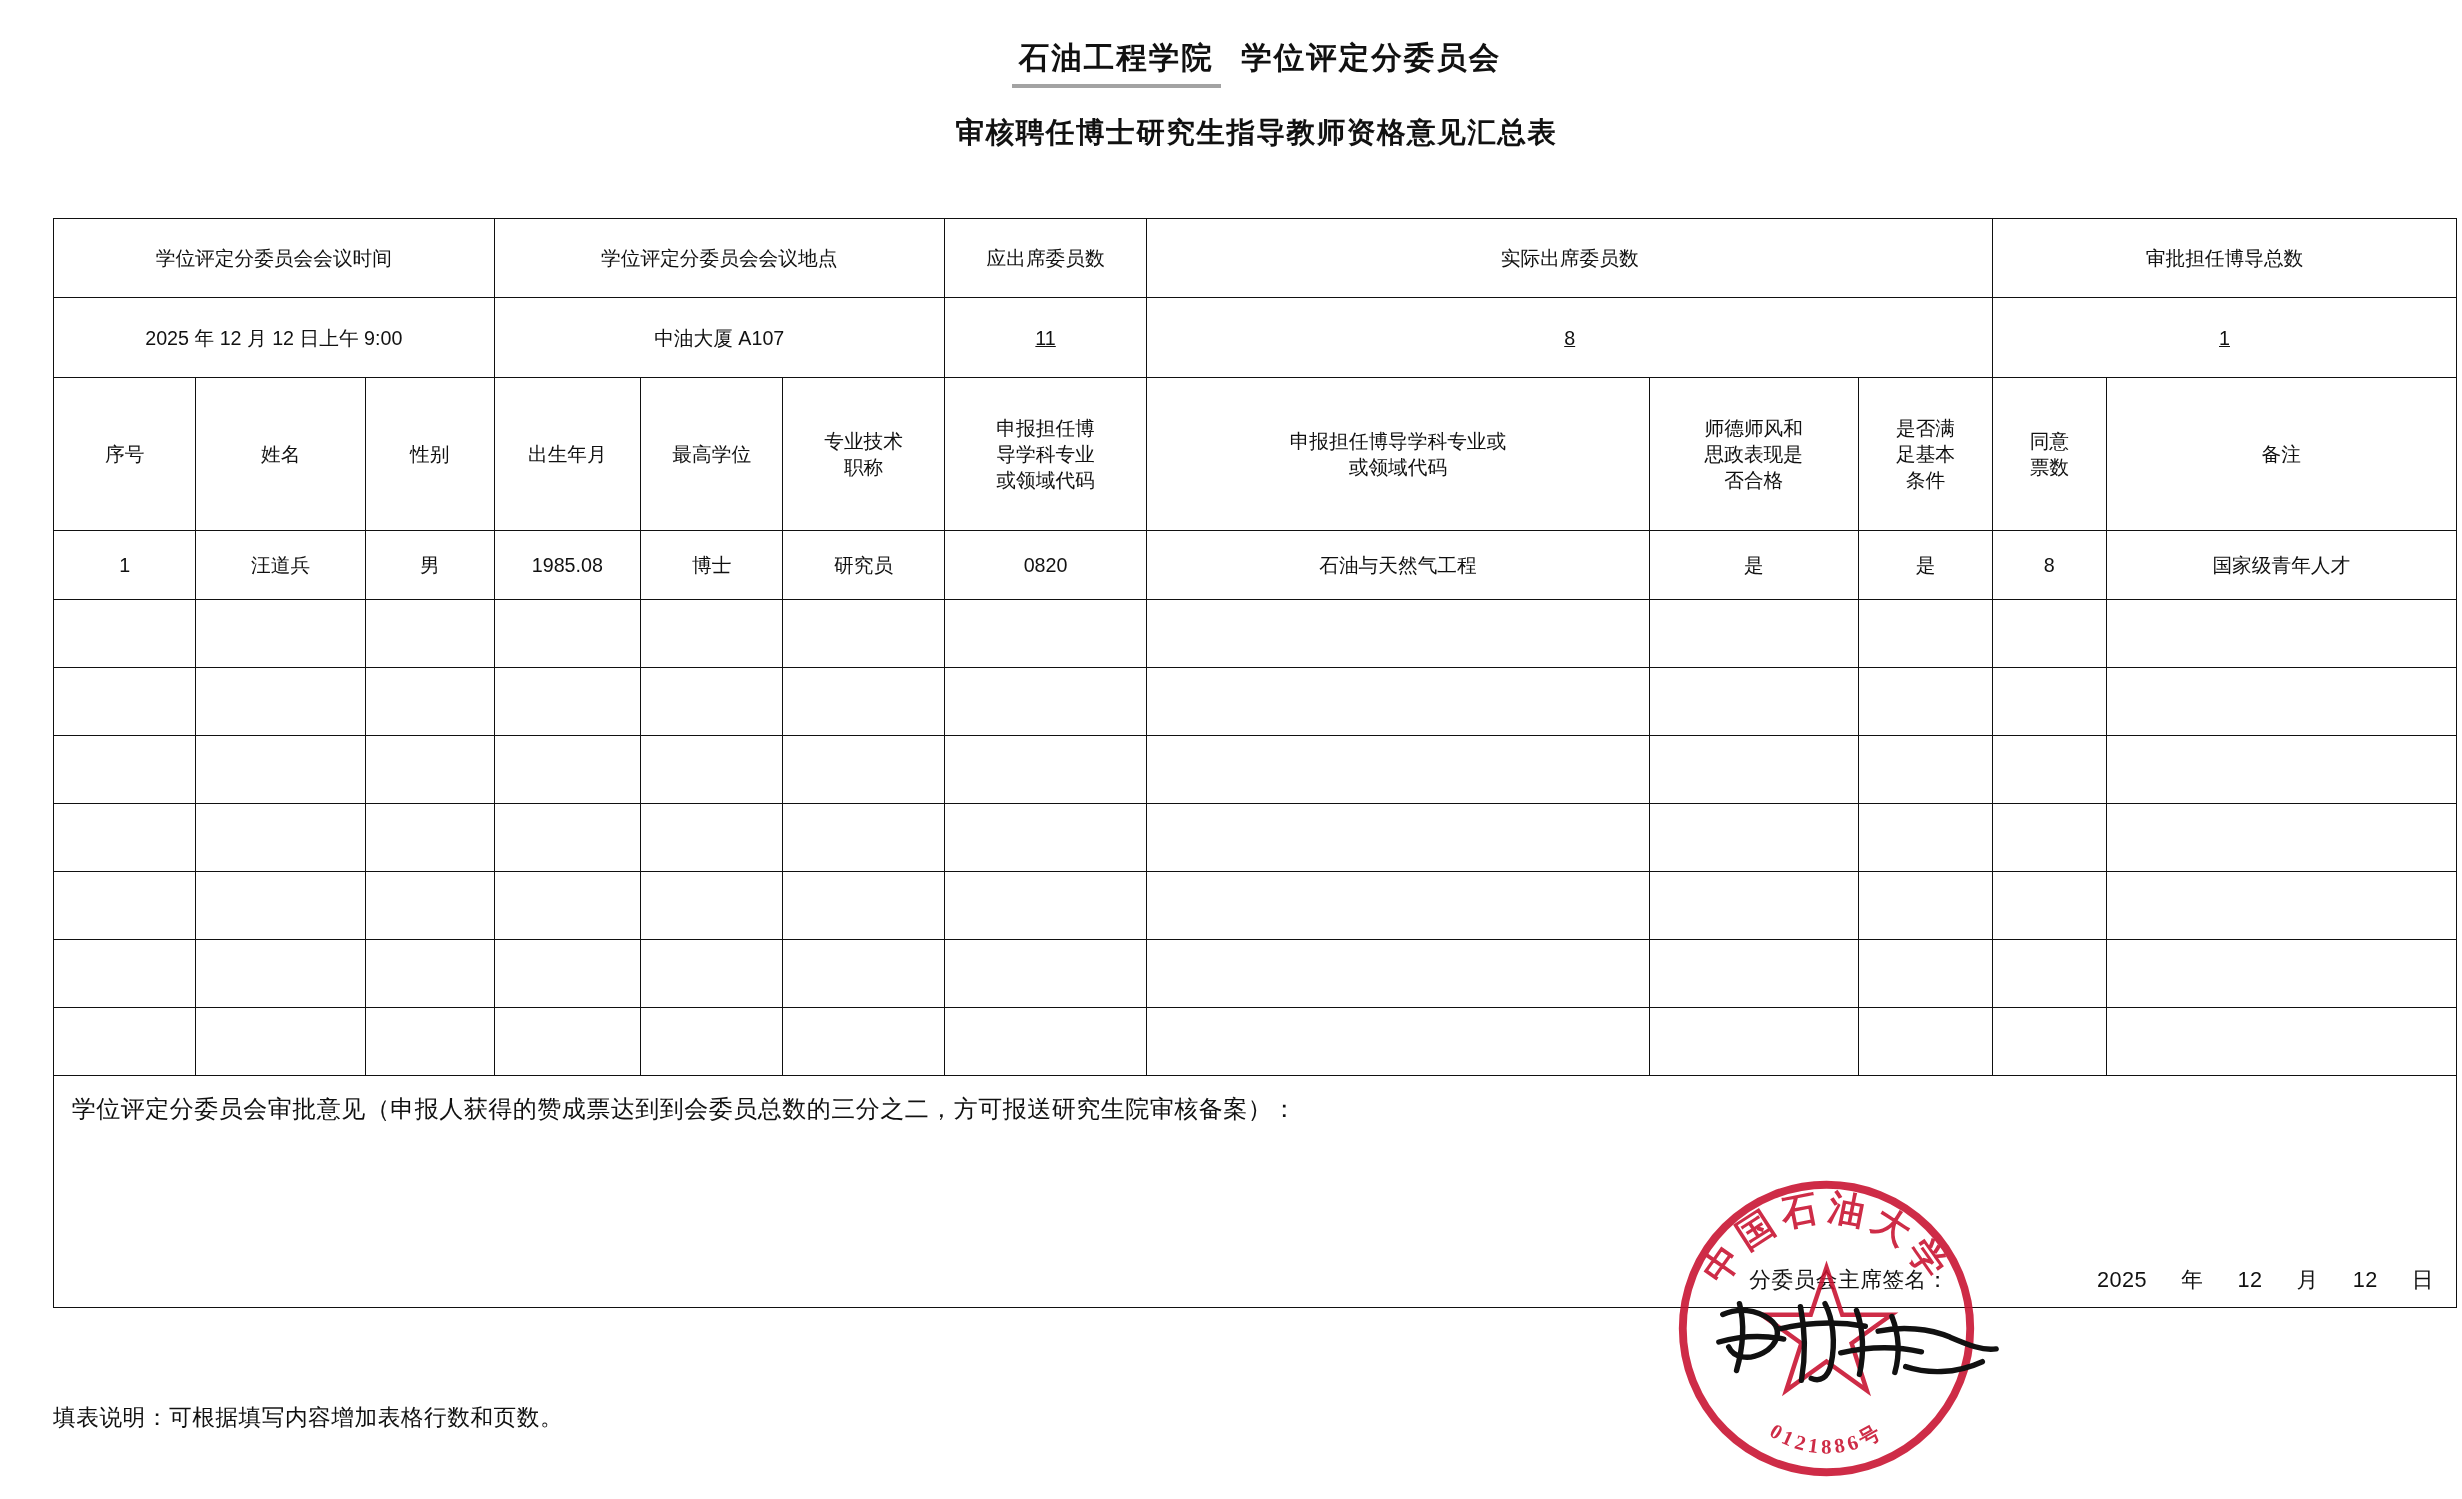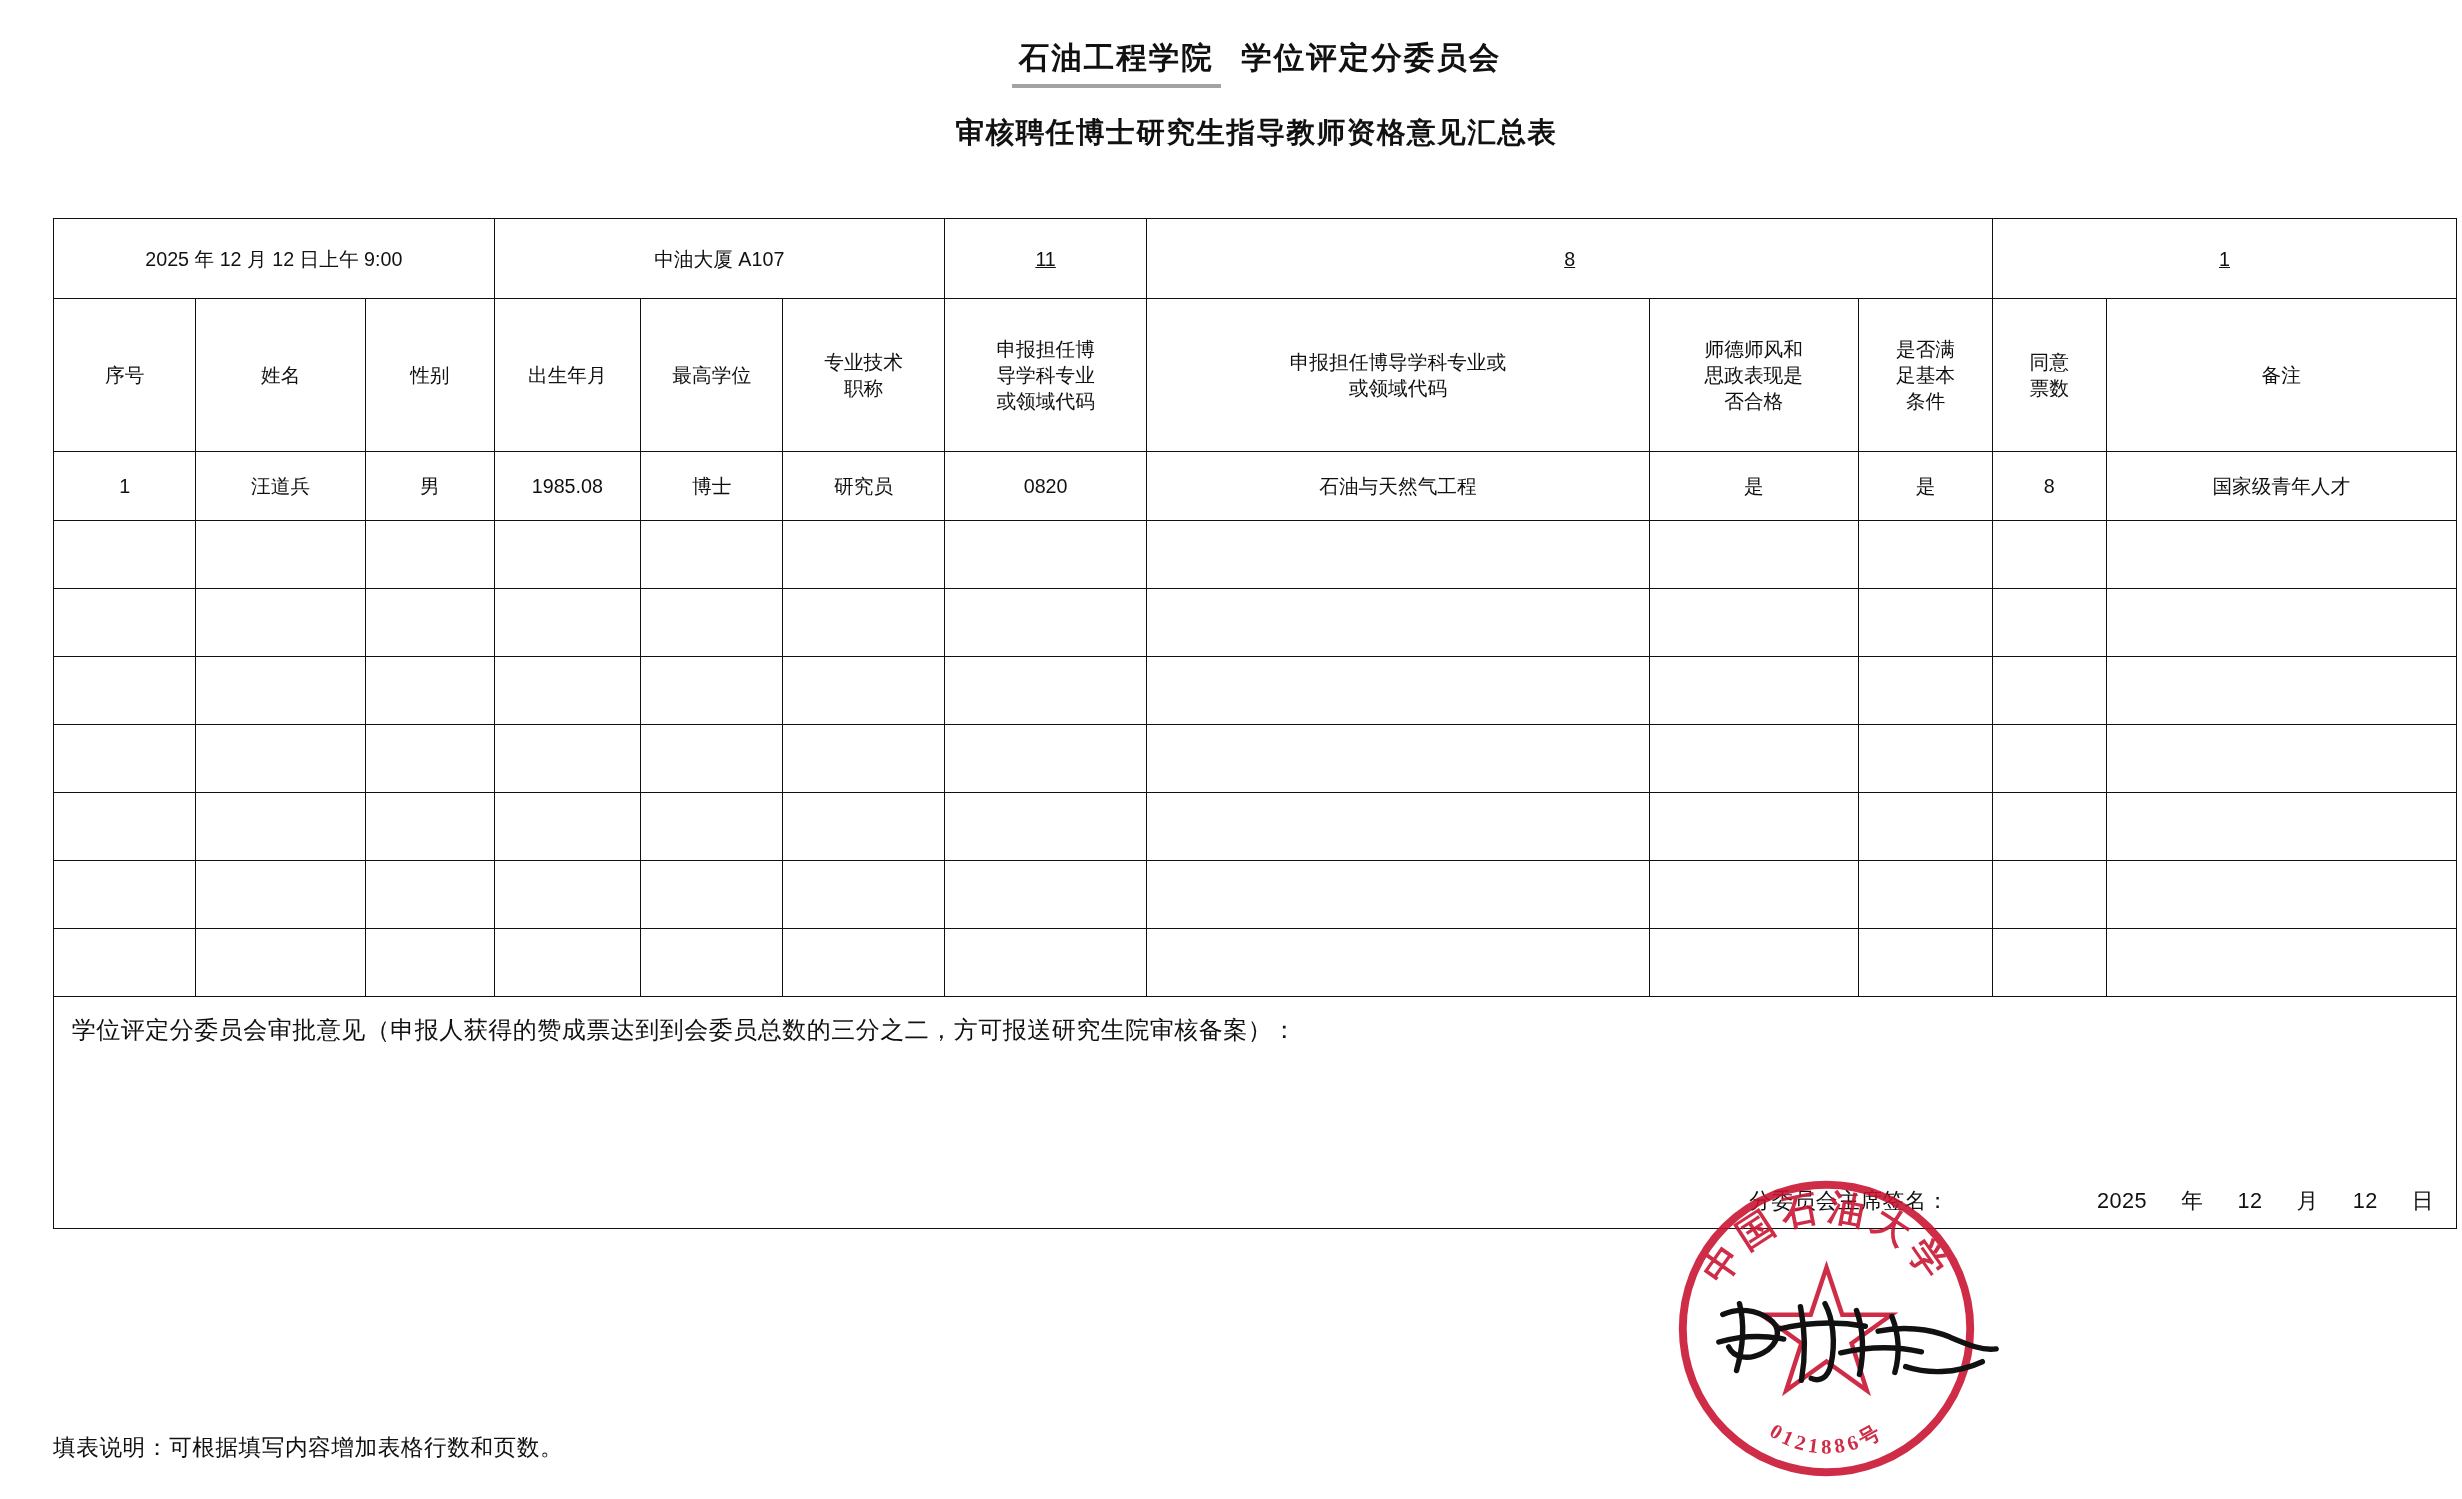--- a/index.html
+++ b/index.html
@@ -122,21 +122,20 @@
   .sign-line .sp-m { display: inline-block; width: 34px; }
 
   
   .footnote {
     position: absolute;
     left: 53px;
     top: 1364px;
     font-size: 22.7px;
     font-family: "Liberation Sans", "DejaVu Sans", sans-serif;
     letter-spacing: 0.5px;
-    margin-top: 30px;
   }
 
   
   .signature {
     position: absolute;
     left: 1709px;
     top: 1246px;
     width: 295px;
     height: 118px;
     pointer-events: none;
@@ -174,20 +173,27 @@
         <col style="width:118px">
         <col style="width:148px">
         <col style="width:367px">
         <col style="width:153px">
         <col style="width:98px">
         <col style="width:83px">
         <col style="width:256px">
       </colgroup>
 
       <tbody>
+          <tr class="hdr-row">
+        <td colspan="3">学位评定分委员会会议时间</td>
+        <td colspan="3">学位评定分委员会会议地点</td>
+        <td colspan="1">应出席委员数</td>
+        <td colspan="3">实际出席委员数</td>
+        <td colspan="2">审批担任博导总数</td>
+      </tr>
 
       <tr class="info-row">
         <td colspan="3">2025 年 12 月 12 日上午 9:00</td>
         <td colspan="3">中油大厦 A107</td>
         <td colspan="1" class="smallnum">11</td>
         <td colspan="3" class="smallnum">8</td>
         <td colspan="2" class="smallnum">1</td>
       </tr>
 
       <tr class="colhdr-row">

